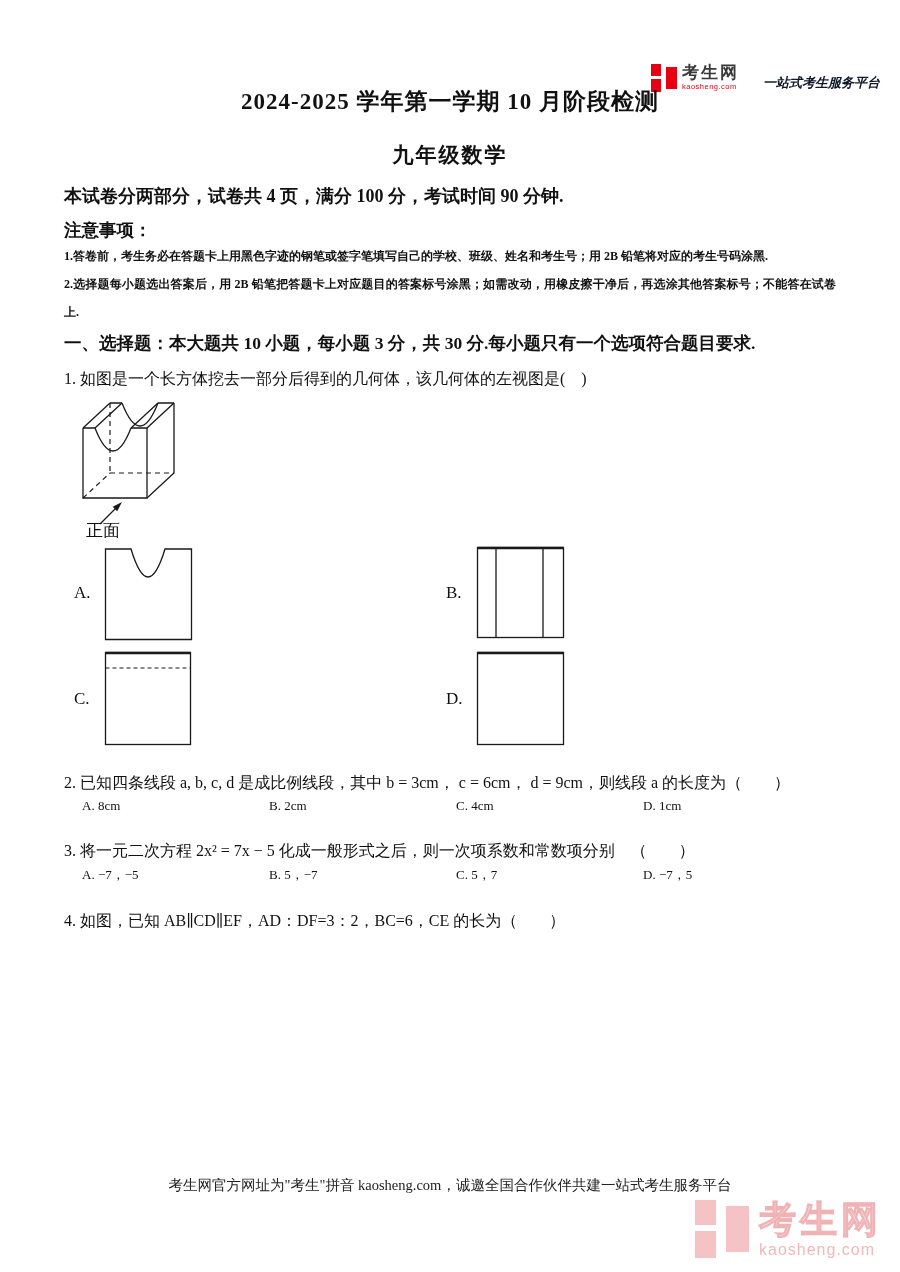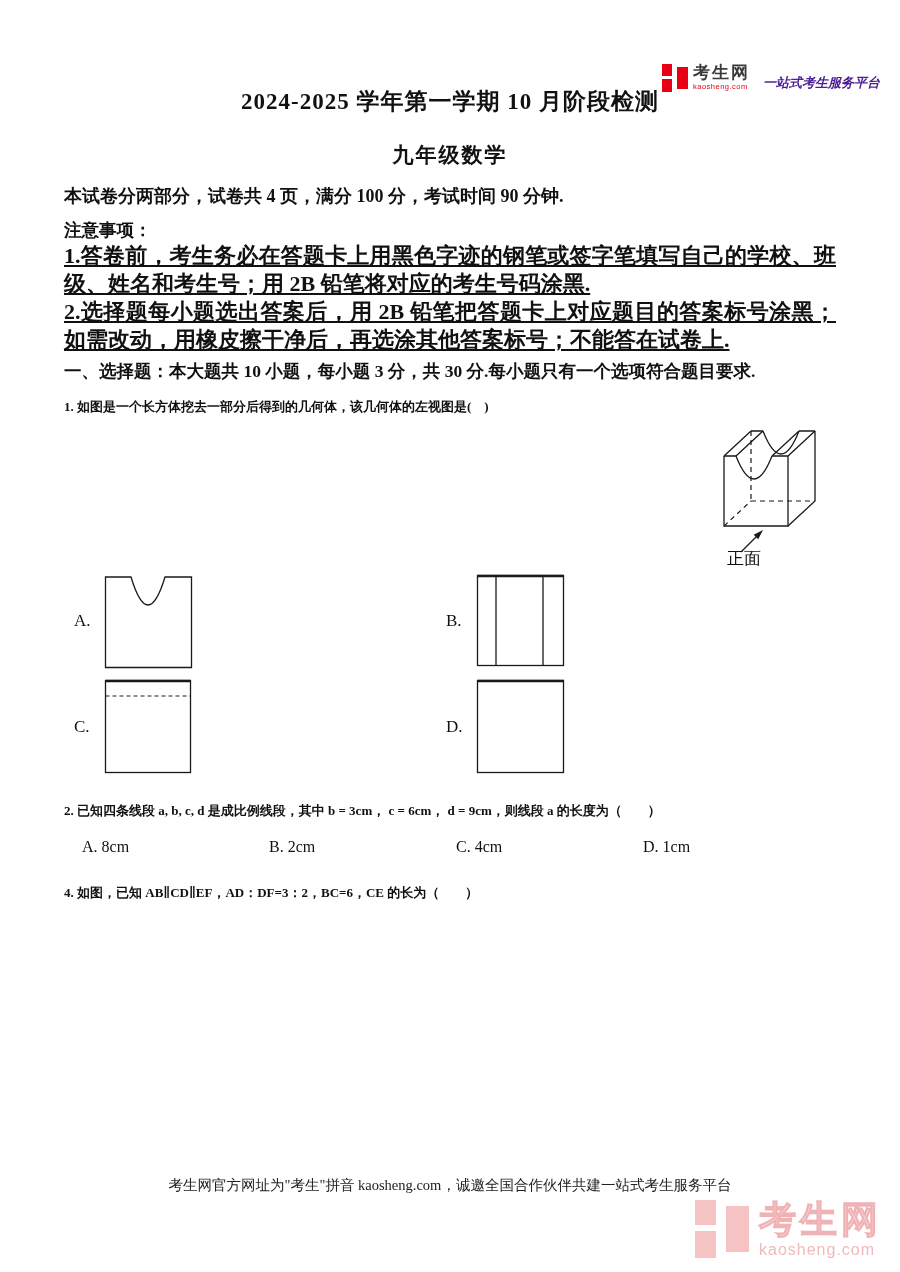--- a/index.html
+++ b/index.html
@@ -16,40 +16,40 @@
   
   .brand { position: absolute; top: 64px; right: 20px; display: flex; align-items: flex-start; }
   .hlogo { position: relative; width: 26px; height: 30px; flex: none; }
   .hlogo .hb { position: absolute; background: #e60012; }
   .hlogo .hb1 { left: 0; top: 0; width: 10px; height: 12px; }
   .hlogo .hb2 { right: 0; top: 3px; width: 11px; height: 22px; }
   .hlogo .hb3 { left: 0; top: 15px; width: 10px; height: 13px; }
   .brand-text { margin-left: 5px; }
   .brand-name { font-family: "Liberation Sans", sans-serif; font-size: 17px; font-weight: bold; color: #3a3a3a; letter-spacing: 2px; line-height: 18px; }
   .brand-domain { font-family: "Liberation Sans", sans-serif; font-size: 7.5px; color: #e60012; letter-spacing: .5px; }
-  .brand-tagline { font-family: "Liberation Sans", sans-serif; font-size: 13px; font-weight: bold; font-style: italic; color: #4c1d95; margin: 10px 0 0 13px; white-space: nowrap; }
+  .brand-tagline { font-family: "Liberation Sans", sans-serif; font-size: 13px; font-weight: bold; font-style: italic; color: #0f172a; margin: 10px 0 0 24px; white-space: nowrap; }
 
   
   .title { padding-top: 86px; text-align: center; font-size: 23px; font-weight: bold; letter-spacing: 1px; }
   .subtitle { margin-top: 24px; text-align: center; font-size: 21px; font-weight: bold; letter-spacing: 2px; }
   .exam-info { margin-top: 15px; text-align: left; font-size: 18px; font-weight: bold; }
 
   .notice-heading { margin-top: 10px; font-size: 17.5px; font-weight: bold; }
-  .notice-item { font-size: 22px; font-weight: bold; line-height: 28px; text-align: justify; text-decoration: underline; }
+  .notice-item { font-size: 12px; font-weight: bold; line-height: 28px; text-align: justify; }
   .section-heading { font-size: 17.5px; font-weight: bold; line-height: 30px; margin-top: 2px; }
 
   
-  .q-text { font-size: 13px; line-height: 26px; margin-top: 8px; font-weight: bold; }
-  .q1-figure { margin: 4px 0 0 16px; text-align: right; }
+  .q-text { font-size: 16px; line-height: 26px; margin-top: 8px; }
+  .q1-figure { margin: 4px 0 0 16px; }
   .opt-grid { display: grid; grid-template-columns: 372px 1fr; row-gap: 10px; margin-top: 2px; }
   .opt-cell { display: flex; align-items: center; }
   .opt-label { font-size: 17px; width: 30px; flex: none; margin-left: 10px; }
   .opt-fig { flex: none; }
 
-  .mc-row { display: flex; margin-top: 14px; margin-left: 18px; font-size: 16px; }
+  .mc-row { display: flex; margin-top: 2px; margin-left: 18px; font-size: 13px; }
   .mc-opt { width: 187px; flex: none; }
   .mc-opt:last-child { width: auto; }
   .q-block { margin-top: 24px; }
   .math { white-space: nowrap; }
 
   
   .footer { position: absolute; left: 0; right: 0; top: 1176px; text-align: center; font-size: 14.5px; color: #222; }
 
   
   .watermark { position: absolute; right: 18px; top: 1200px; display: flex; align-items: flex-start; }
@@ -155,20 +155,29 @@
   <div class="q-block">
     <div class="q-text">2. 已知四条线段 a, b, c, d 是成比例线段，其中 b = 3cm， c = 6cm， d = 9cm，则线段 a 的长度为（　　）</div>
     <div class="mc-row">
       <span class="mc-opt">A. 8cm</span>
       <span class="mc-opt">B. 2cm</span>
       <span class="mc-opt">C. 4cm</span>
       <span class="mc-opt">D. 1cm</span>
     </div>
   </div>
 
+  <div class="q-block">
+    <div class="q-text"><span>3. 将一元二次方程 </span><span class="math">2x² = 7x − 5</span><span> 化成一般形式之后，则一次项系数和常数项分别　（　　）</span></div>
+    <div class="mc-row">
+      <span class="mc-opt">A. −7，−5</span>
+      <span class="mc-opt">B. 5，−7</span>
+      <span class="mc-opt">C. 5，7</span>
+      <span class="mc-opt">D. −7，5</span>
+    </div>
+  </div>
 
   <div class="q-block">
     <div class="q-text">4. 如图，已知 AB∥CD∥EF，AD：DF=3：2，BC=6，CE 的长为（　　）</div>
   </div>
 </div>
 
 <div class="footer">考生网官方网址为"考生"拼音 kaosheng.com，诚邀全国合作伙伴共建一站式考生服务平台</div>
 
 <div class="watermark">
   <div class="wm-hlogo">

